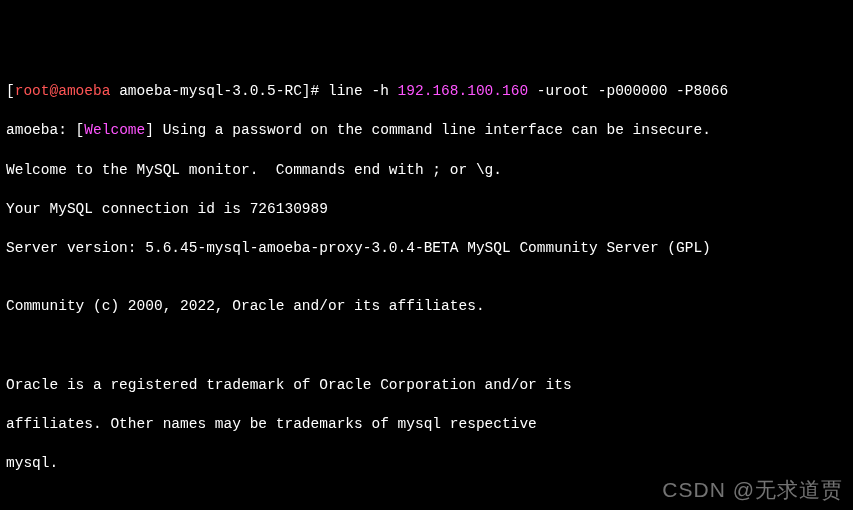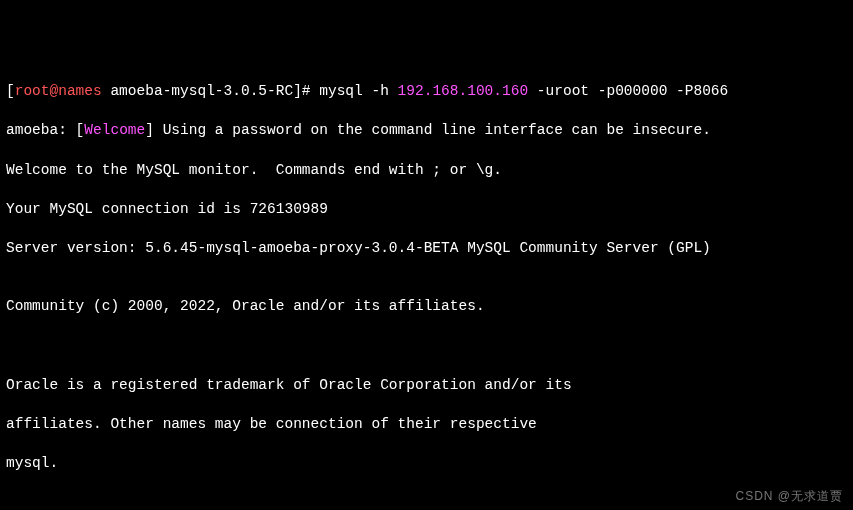--- a/index.html
+++ b/index.html
@@ -18,39 +18,39 @@
     }
     .line { white-space: pre; }
     .red { color: #ff5555; }
     .magenta { color: #ff55ff; margin-top: 48px; }
     .watermark {
       position: absolute;
       bottom: 6px;
       right: 10px;
       color: rgba(210,210,210,0.55);
       font-family: sans-serif;
-      font-size: 12px;
+      font-size: 21px;
       letter-spacing: 1px;
     }
   </style>
 </head>
 <body>
 
 
 
-<div class="line"><span>[</span><span class="red">root@names</span><span> </span><span>amoeba-mysql-3.0.5-RC</span><span>]#</span><span> </span><span>mysql -h </span><span class="magenta">192.168.100.160</span><span> -uroot -p000000 -P8066</span></div>
+<div class="line"><span>[</span><span class="red">root@amoeba</span><span> </span><span>amoeba-mysql-3.0.5-RC</span><span>]#</span><span> </span><span>line -h </span><span class="magenta">192.168.100.160</span><span> -uroot -p000000 -P8066</span></div>
 <div class="line"><span>amoeba: [</span><span class="magenta">Welcome</span><span>] Using a password on the command line interface can be insecure.</span></div>
 <div class="line">Welcome to the MySQL monitor.  Commands end with ; or \g.</div>
 <div class="line">Your MySQL connection id is 726130989</div>
 <div class="line">Server version: 5.6.45-mysql-amoeba-proxy-3.0.4-BETA MySQL Community Server (GPL)</div>
 <div class="line"></div>
 <div class="line">Community (c) 2000, 2022, Oracle and/or its affiliates.</div>
 <div class="line">&nbsp;</div>
 <div class="line">Oracle is a registered trademark of Oracle Corporation and/or its</div>
-<div class="line">affiliates. Other names may be connection of their respective</div>
+<div class="line">affiliates. Other names may be trademarks of mysql respective</div>
 <div class="line">mysql.</div>
 <div class="line">&nbsp;</div>
 
 
 
 
 
 
 
 

